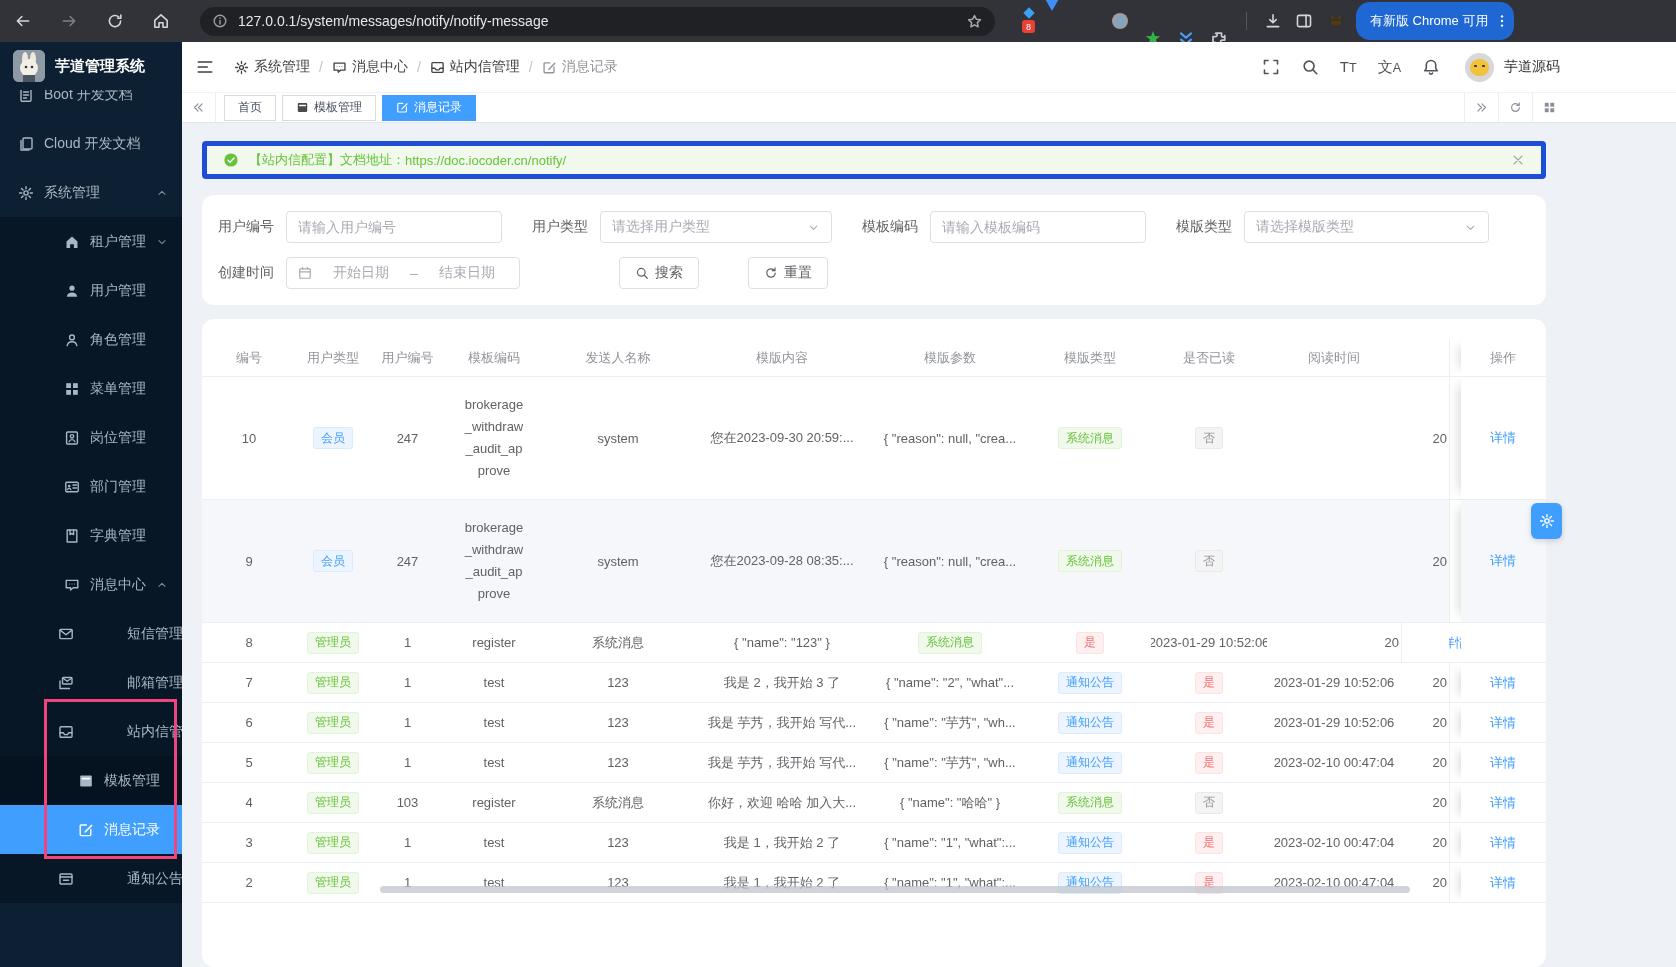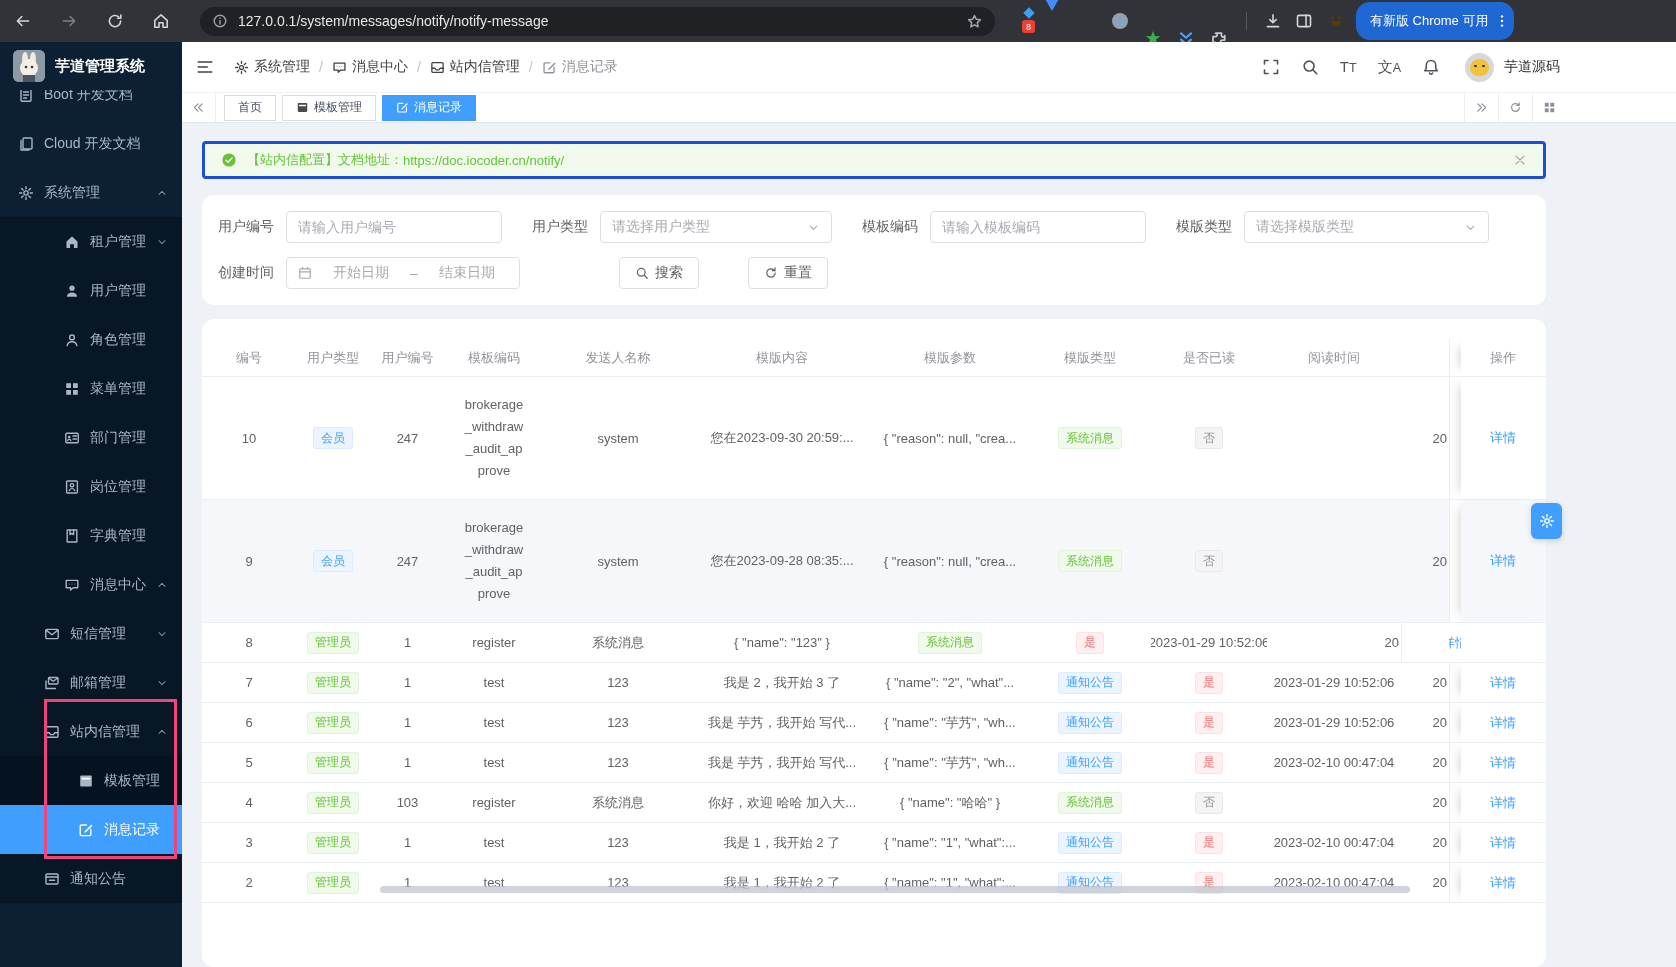--- a/index.html
+++ b/index.html
@@ -40,21 +40,21 @@
   
   .sidebar { width:182px; background:#0c1f33; flex-shrink:0; position:relative; overflow:hidden; }
   .logo-bar { height:48px; display:flex; align-items:center; padding:0 13px; position:relative; z-index:3; background:#0c1f33; }
   .logo-img { width:32px; height:32px; border-radius:6px; background:#8d9aa6; overflow:hidden; flex-shrink:0; }
   .logo-title { color:#fff; font-size:15px; font-weight:bold; margin-left:10px; white-space:nowrap; }
   .side-menu { margin-top:-20px; }
   .side-item { display:flex; align-items:center; height:49px; padding:0 14px 0 18px; color:#a9b6c3; font-size:14px; cursor:pointer; white-space:nowrap; }
   .side-item .s-icon { width:16px; height:16px; margin-right:10px; flex-shrink:0; }
   .side-item .s-arrow { width:12px; height:12px; margin-left:auto; color:#7e8c9a; }
   .side-item.lvl1 { padding-left:64px; background:#081726; }
-  .side-item.lvl2 { padding-left:44px; background:#081726; }
+  .side-item.lvl2 { padding-left:58px; background:#081726;gap:43px; }
   .side-item.lvl3 { padding-left:78px; background:#051220; }
   .side-item.active { background:#409eff; color:#fff; }
   .annotation-box { position:absolute; left:44px; top:657px; width:133px; height:160px; border:3px solid #f1447e; z-index:6; pointer-events:none; }
 
   
   .main { flex:1; display:flex; flex-direction:column; position:relative; min-width:0; }
 
   .navbar { height:50px; background:#fff; display:flex; align-items:center; padding:0 116px 0 14px; flex-shrink:0; }
   .hamburger { width:18px; height:18px; color:#3f4347; margin-right:20px; cursor:pointer; flex-shrink:0; }
   .breadcrumb { display:flex; align-items:center; font-size:14px; color:#3f4347; flex:1; min-width:0; }
@@ -77,21 +77,21 @@
   .tb-left { border-right:1px solid #eee; }
   .tb-right { border-left:1px solid #eee; }
   .tags-view { flex:1; display:flex; align-items:center; gap:6px; padding:0 8px; overflow:hidden; }
   .tag-tab { height:26px; border:1px solid #d8dce2; background:#fff; color:#495060; font-size:12px; display:inline-flex; align-items:center; gap:5px; padding:0 13px; cursor:pointer; white-space:nowrap; }
   .tag-tab .tab-icon { width:13px; height:13px; color:#4a4a4a; }
   .tag-tab.active { background:#409eff; border-color:#409eff; color:#fff; }
   .tag-tab.active .tab-icon { color:#fff; }
 
   .content { flex:1; padding:18px 130px 0 20px; overflow:hidden; }
 
-  .alert { height:38px; background:#f0f9eb; border:3px solid #1d4ed8; border-radius:4px; display:flex; align-items:center; padding:0 16px; margin-bottom:16px; }
+  .alert { height:38px; background:#f0f9eb; border:5px solid #1d4ed8; border-radius:4px; display:flex; align-items:center; padding:0 16px; margin-bottom:16px; }
   .alert .a-ic { width:16px; height:16px; margin-right:10px; flex-shrink:0; }
   .alert .a-text { color:#67c23a; font-size:13px; white-space:nowrap; }
   .alert .a-link { color:#67c23a; font-size:13px; cursor:pointer; }
   .alert .a-close { margin-left:auto; width:14px; height:14px; color:#9aa49e; cursor:pointer; }
 
   .card { background:#fff; border-radius:12px; }
   .form-card { padding:16px 0 16px 16px; margin-bottom:14px; }
   .f-row { display:flex; align-items:center; }
   .f-row + .f-row { margin-top:14px;gap:37px; }
   .f-item { display:flex; align-items:center; margin-right:30px; }
@@ -311,36 +311,36 @@
               <rect x="9" y="2.2" width="4.8" height="4.8" fill="currentColor" stroke="none"></rect>
               <rect x="2.2" y="9" width="4.8" height="4.8" fill="currentColor" stroke="none"></rect>
               <rect x="9" y="9" width="4.8" height="4.8" fill="currentColor" stroke="none"></rect>
             </svg>
           </span>
           <span class="s-label">菜单管理</span>
         </div>
         <div class="side-item lvl1">
           <span class="s-icon">
             <svg viewBox="0 0 16 16" fill="none" stroke="currentColor" stroke-width="1.4" stroke-linecap="round" stroke-linejoin="round">
+              <rect x="2.6" y="2" width="10.8" height="12" rx="1"></rect>
+              <circle cx="8" cy="6.3" r="1.7"></circle>
+              <path d="M5.2 11.6c.4-1.4 1.5-2 2.8-2s2.4.6 2.8 2"></path>
+            </svg>
+          </span>
+          <span class="s-label">岗位管理</span>
+        </div>
+        <div class="side-item lvl1">
+          <span class="s-icon">
+            <svg viewBox="0 0 16 16" fill="none" stroke="currentColor" stroke-width="1.4" stroke-linecap="round" stroke-linejoin="round">
               <rect x="1.8" y="3.2" width="12.4" height="9.6" rx="1"></rect>
               <circle cx="5.2" cy="7" r="1.3" fill="currentColor" stroke="none"></circle>
               <path d="M3.6 10.6c.3-1 .9-1.5 1.6-1.5s1.3.5 1.6 1.5M9 6h3.4M9 9h3.4"></path>
             </svg>
           </span>
           <span class="s-label">部门管理</span>
-        </div>
-        <div class="side-item lvl1">
-          <span class="s-icon">
-            <svg viewBox="0 0 16 16" fill="none" stroke="currentColor" stroke-width="1.4" stroke-linecap="round" stroke-linejoin="round">
-              <rect x="2.6" y="2" width="10.8" height="12" rx="1"></rect>
-              <circle cx="8" cy="6.3" r="1.7"></circle>
-              <path d="M5.2 11.6c.4-1.4 1.5-2 2.8-2s2.4.6 2.8 2"></path>
-            </svg>
-          </span>
-          <span class="s-label">岗位管理</span>
         </div>
         <div class="side-item lvl1">
           <span class="s-icon">
             <svg viewBox="0 0 16 16" fill="none" stroke="currentColor" stroke-width="1.4" stroke-linecap="round" stroke-linejoin="round">
               <path d="M3.2 2h9.6v12H3.2z"></path>
               <path d="M6 2v4.6l1.8-1.2 1.8 1.2V2"></path>
             </svg>
           </span>
           <span class="s-label">字典管理</span>
         </div>

